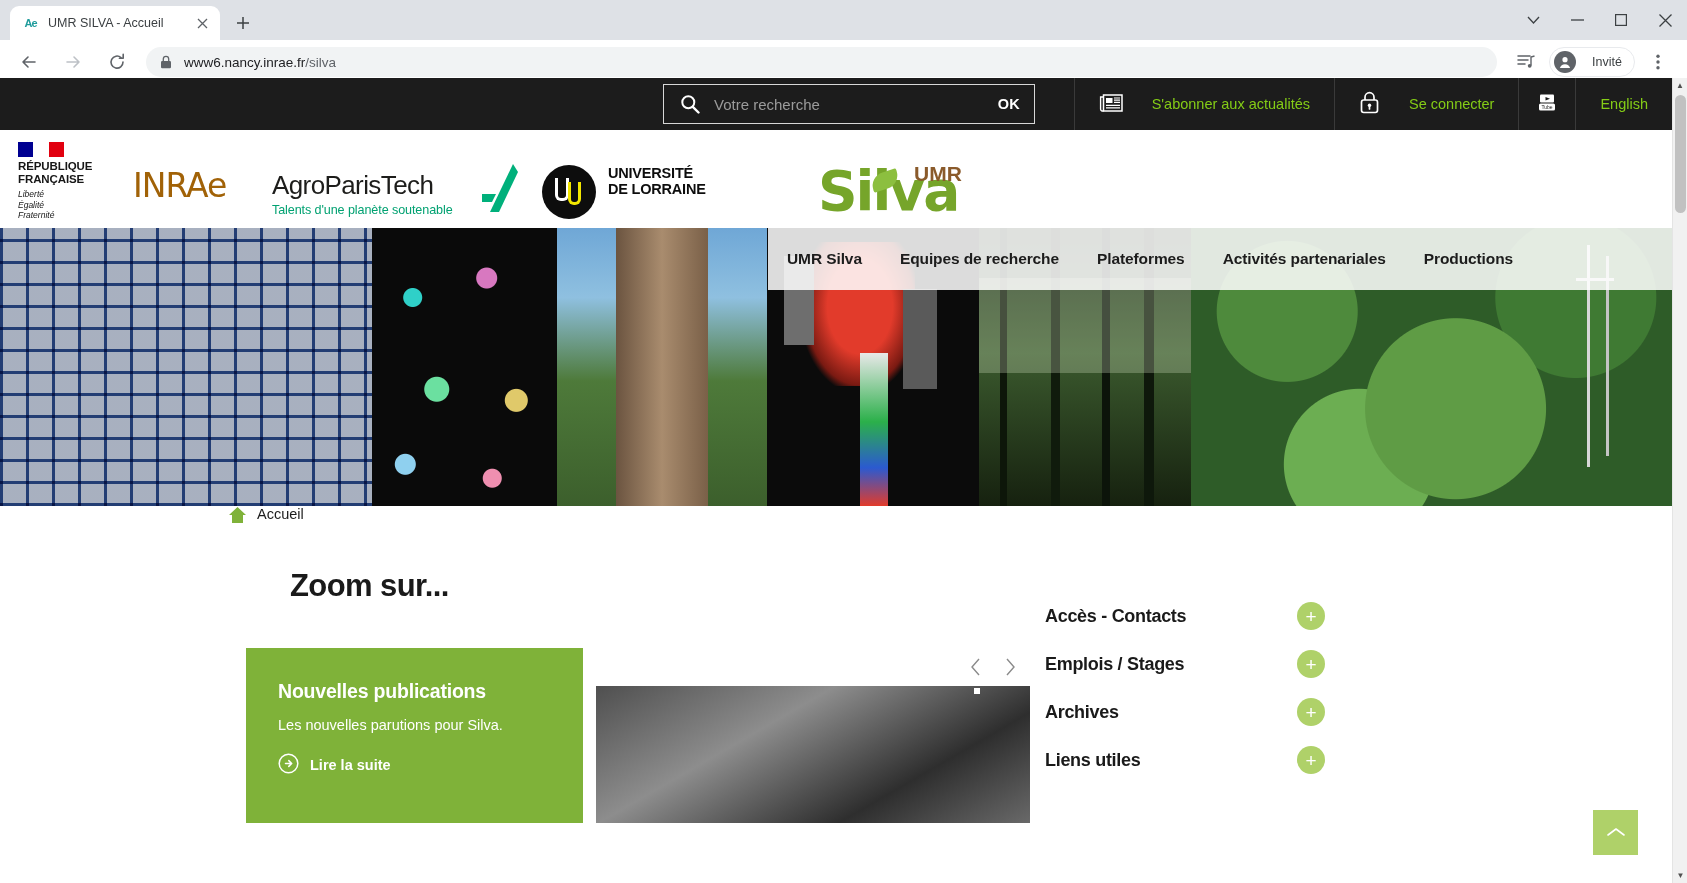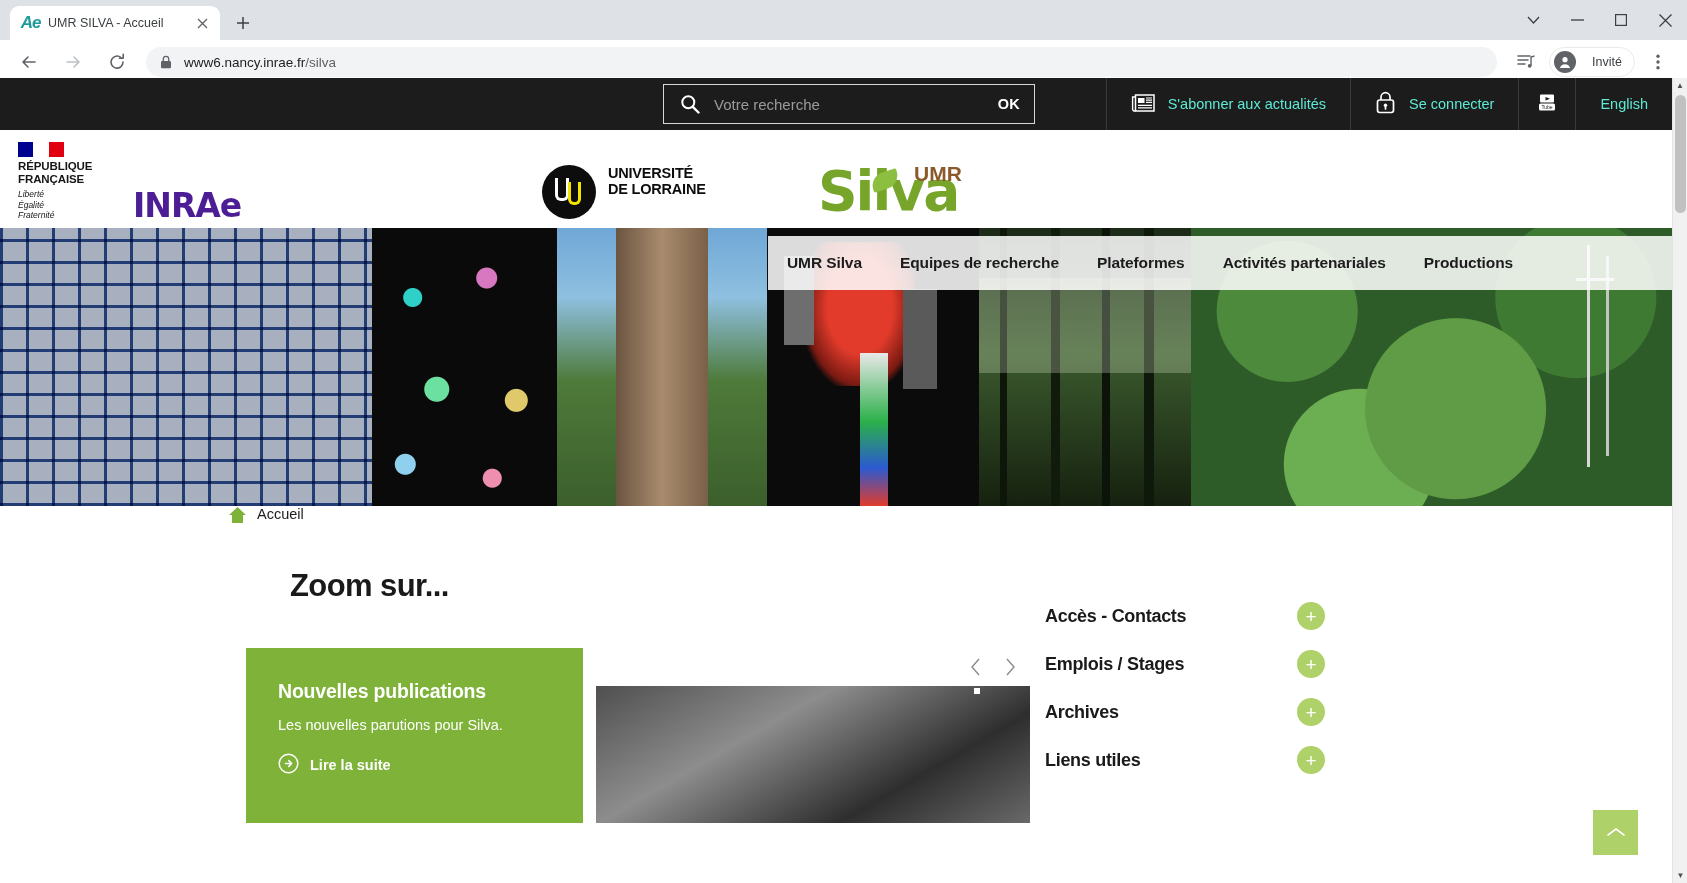--- a/index.html
+++ b/index.html
@@ -22,22 +22,22 @@
   .tab {
     height: 34px; width: 210px; background: #ffffff;
     border-radius: 9px 9px 0 0;
     display: flex; align-items: center; gap: 9px;
     padding: 0 9px 0 12px;
     position: relative;
   }
   .tab-favicon {
     width: 17px; height: 17px; flex: 0 0 17px;
     display:flex; align-items:center; justify-content:center;
-    font-size: 17px; font-weight: 700; color: #1f9b9b;
-    font-style: italic; letter-spacing:-1px;
+    font-size: 11px; font-weight: 700; color: #1f9b9b;
+    letter-spacing:-1px;
   }
   .tab-title {
     font-size: 12.5px; color: #3c4043; white-space: nowrap;
     overflow: hidden; text-overflow: ellipsis; flex: 1;
   }
   .tab-close {
     width: 18px; height: 18px; border-radius: 50%;
     display: flex; align-items: center; justify-content: center;
     color: #5f6368;
   }
@@ -110,24 +110,24 @@
   .search-input {
     flex:1; background:transparent; border:none; outline:none;
     color:#ffffff; font-size:15px; font-family:"Liberation Sans", sans-serif;
     padding-left: 14px;
   }
   .search-input::placeholder { color:#9b9b9b; }
   .search-ok { color:#ffffff; font-size:14.5px; font-weight:700; letter-spacing:.3px; }
 
   .util-right { position:absolute; right:0; top:0; height:52px; display:flex; }
   .util-item {
-    display:flex; align-items:center; gap:13px;
+    display:flex; align-items:center; gap:29px;
     padding: 0 24px; height:52px;
     border-left: 1px solid #3a3a3a;
-    color:#5eead4; font-size:14.5px; white-space:nowrap;
+    color:#84cc16; font-size:14.5px; white-space:nowrap;
   }
   .util-item.icononly { padding: 0 17px; }
 
   
   .logoband {
     height: 98px; background:#ffffff;
     display:flex; align-items:center; position:relative;
   }
   .logo-rf {
     position:absolute; left: 18px; top: 12px;
@@ -135,22 +135,22 @@
   }
   .rf-flag { display:flex; height: 15px; width: 46px; margin-bottom: 3px; }
   .rf-flag i { display:block; height:100%; }
   .rf-flag .b { width: 15px; background:#000091; }
   .rf-flag .w { width: 16px; background:#ffffff; }
   .rf-flag .r { width: 15px; background:#E1000F; }
   .rf-title { font-size: 11.5px; font-weight:700; line-height: 13px; color:#161616; letter-spacing:-.1px;}
   .rf-motto { font-size: 8.5px; font-style: italic; line-height: 10.5px; color:#161616; margin-top:3px;}
 
   .logo-inrae {
-    position:absolute; left: 133px; top: 56px;
-    font-size: 33px; font-weight: 700; color:#4c1d95;
+    position:absolute; left: 133px; top: 36px;
+    font-size: 33px; font-weight: 400; color:#a16207;
     letter-spacing: -1px; font-family:"DejaVu Sans", sans-serif;
   }
   .logo-apt { position:absolute; left: 272px; top: 40px; }
   .apt-name { font-size: 26px; color:#1d1d1b; letter-spacing:-.6px; }
   .apt-tag { font-size: 12.6px; color:#00A171; margin-top:2px; letter-spacing:-.1px;}
   .apt-mark {
     position:absolute; left: 210px; top: -6px;
     width: 40px; height: 48px;
   }
 
@@ -182,22 +182,22 @@
     position:absolute; left: 53px; top: 12px;
     width: 28px; height: 17px; background:#8CBF3F;
     border-radius: 14px 2px 14px 2px; transform: rotate(-18deg);
   }
 
   
   .hero { height: 278px; display:flex; position:relative; }
   .hero-cell { height:100%; position:relative; overflow:hidden; }
 
   .navbar {
-    position:absolute; left: 768px; top: 8px;
-    height: 54px; width: 904px;
+    position:absolute; left: 768px; top: 0;
+    height: 62px; width: 904px;
     background: rgba(255,255,255,0.86);
     display:flex; align-items:center;
   }
   .nav-item {
     font-size: 15.5px; color:#1c1c1c; font-weight:600;
     padding: 0 19px; white-space:nowrap; letter-spacing:-.1px;
   }
 
   
   .breadcrumb {
@@ -430,20 +430,28 @@
         <div class="rf-title"><span>RÉPUBLIQUE</span><br><span>FRANÇAISE</span></div>
         <div class="rf-motto">
           <div>Liberté</div>
           <div>Égalité</div>
           <div>Fraternité</div>
         </div>
       </div>
 
       <div class="logo-inrae">INRAe</div>
 
+      <div class="logo-apt">
+        <div class="apt-name">AgroParisTech</div>
+        <div class="apt-tag">Talents d'une planète soutenable</div>
+        <svg class="apt-mark" viewBox="0 0 40 48">
+          <path d="M31 0 L8 48 L17 48 L36 8 Z" fill="#00B07B"></path>
+          <path d="M0 30 L14 30 L10 38 L0 38 Z" fill="#00B07B"></path>
+        </svg>
+      </div>
 
       <div class="logo-ul">
         <div class="ul-badge">
           <span class="ul-u1"></span>
               <span class="ul-u2"></span>
         </div>
         <div class="ul-text"><span>UNIVERSITÉ</span><br><span>DE LORRAINE</span></div>
       </div>
 
       <div class="logo-silva">

